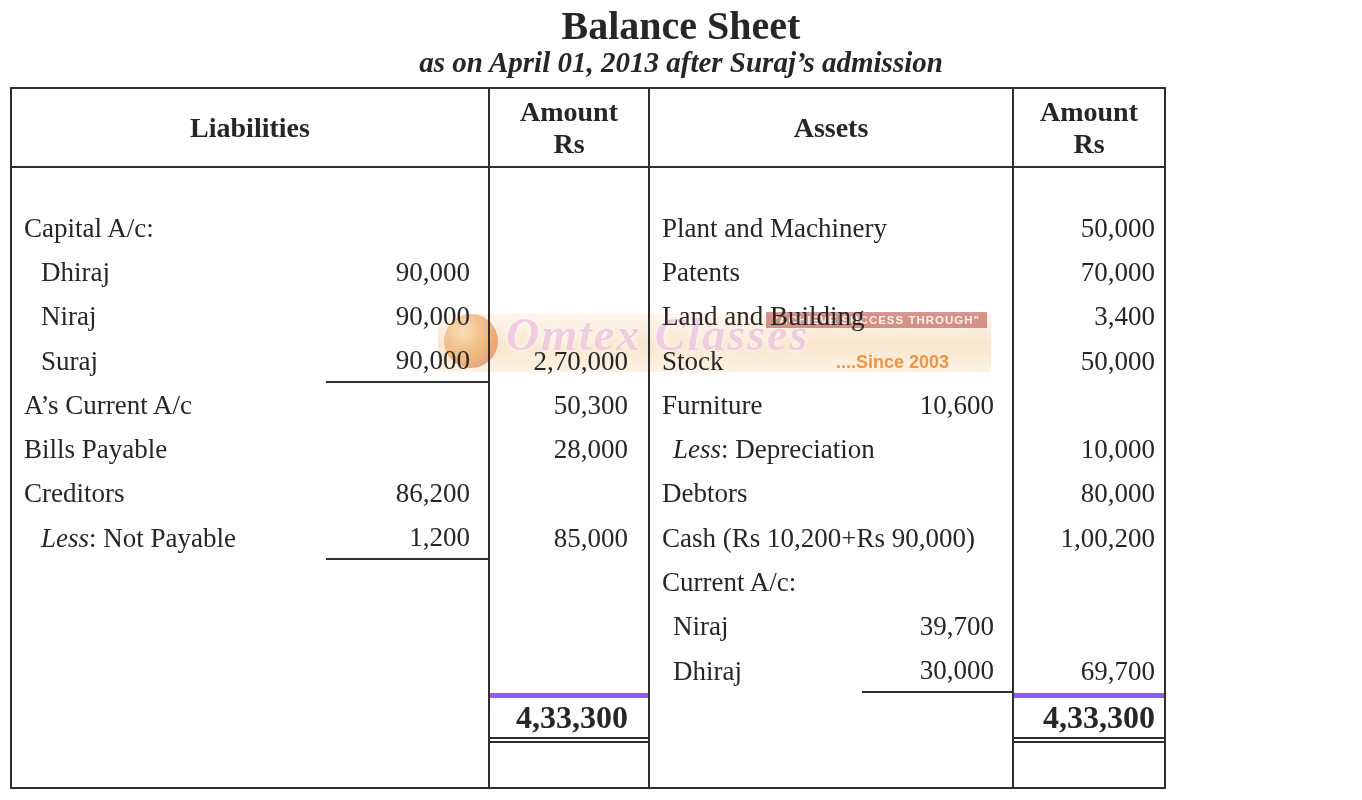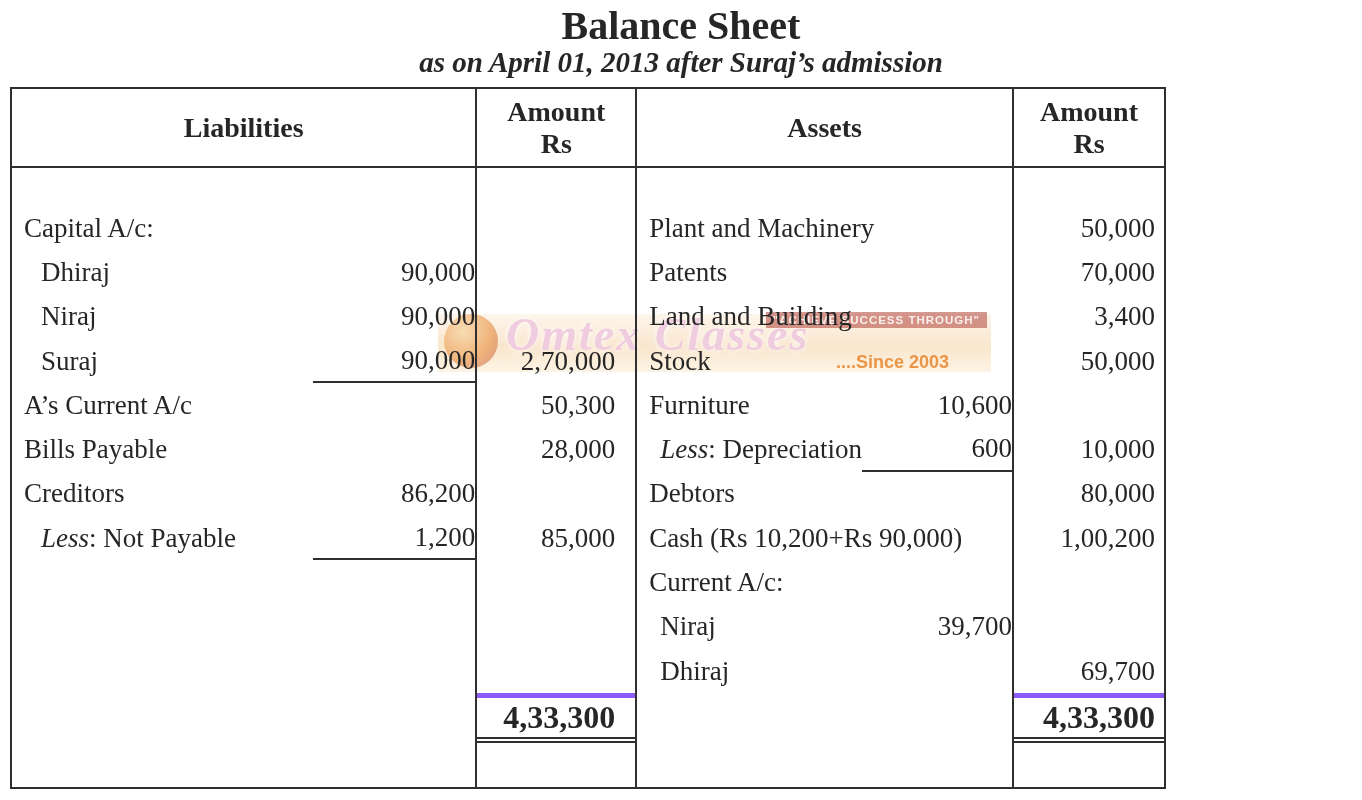--- a/index.html
+++ b/index.html
@@ -52,21 +52,21 @@
   .spacer { height:38px; flex:none; }
   .filler { flex:1; }
 
   .trow { height:44.3px; flex:none; display:flex; align-items:center; font-size:27px; }
   .lbl { flex:1; padding-left:12px; white-space:nowrap; min-width:0; }
   .lbl.indent { padding-left:29px; }
   .side.right .lbl.indent { padding-left:23px; }
   .lbl i { font-style:italic; }
 
   .inner { flex:none; align-self:stretch; display:flex; align-items:center; justify-content:flex-end;
-           box-sizing:border-box; padding-right:0;font-family:Liberation Serif, serif; }
+           box-sizing:border-box; padding-right:18px;font-family:Liberation Serif, serif; }
   .side.left  .inner { width:162px; }
   .side.right .inner { width:150px; }
   .inner.ruled { border-bottom:2px solid #2f2f2f; }
 
   .amt-val { justify-content:flex-end; box-sizing:border-box; }
   .side.left  .amt-val { padding-right:20px; }
   .side.right .amt-val { padding-right:9px; }
 
   .total-box { height:50px; flex:none; box-sizing:border-box;
                border-top:5px solid #8b5cf6; border-bottom:6px double #2f2f2f;
@@ -179,37 +179,37 @@
             </div>
             <div class="trow">
               <span class="lbl">Stock</span>
             </div>
             <div class="trow">
               <span class="lbl">Furniture</span>
               <span class="inner">10,600</span>
             </div>
             <div class="trow">
               <span class="lbl indent"><i>Less</i>: Depreciation</span>
-              <span class="inner ruled">600</span>
             </div>
             <div class="trow">
               <span class="lbl">Debtors</span>
             </div>
             <div class="trow">
               <span class="lbl">Cash (Rs 10,200+Rs 90,000)</span>
             </div>
             <div class="trow">
               <span class="lbl">Current A/c:</span>
             </div>
             <div class="trow">
               <span class="lbl indent">Niraj</span>
               <span class="inner">39,700</span>
             </div>
             <div class="trow">
               <span class="lbl indent">Dhiraj</span>
+              <span class="inner ruled">30,000</span>
             </div>
             <div class="filler"></div>
           </div>
       </div>
       <div class="amt-col">
         <div class="hdr">Amount
 Rs</div>
         <div class="tbody" id="right-amt">
             <div class="spacer"></div>
             <div class="trow amt-val">50,000</div>

